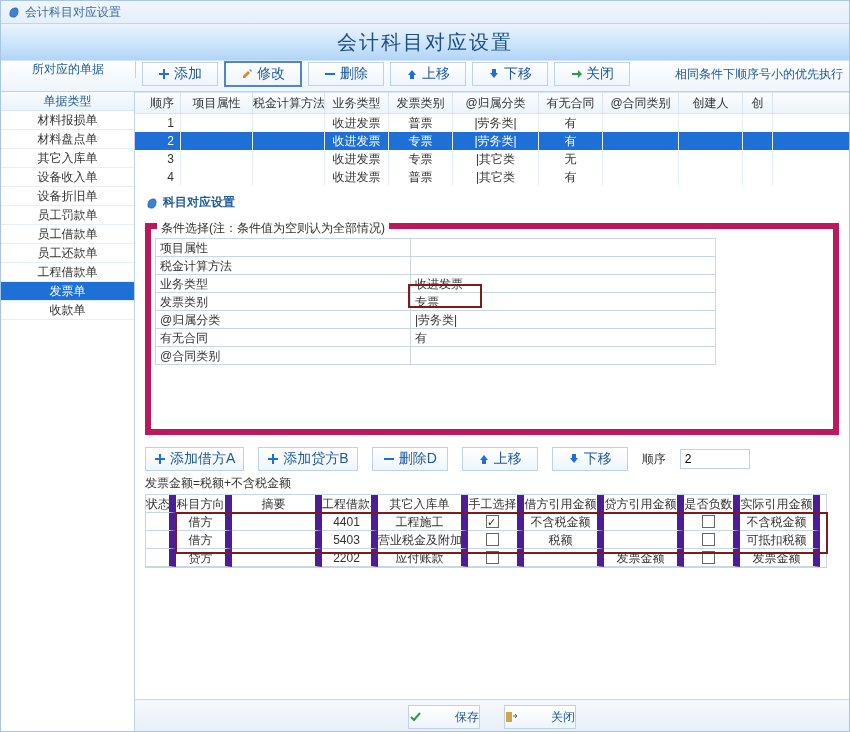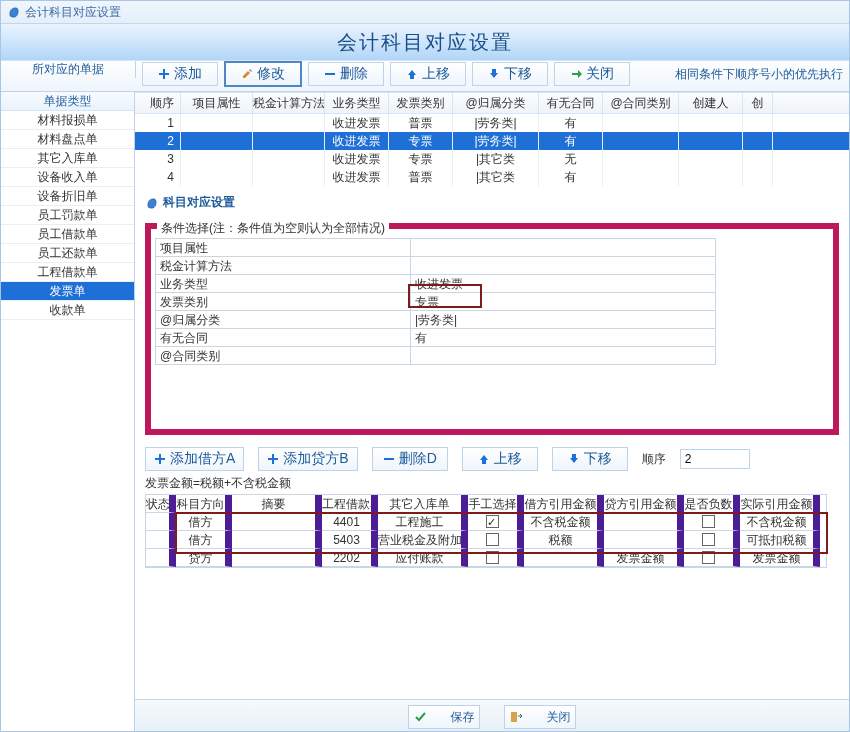--- a/index.html
+++ b/index.html
@@ -42,21 +42,21 @@
 .seq-input{width:60px;height:18px;border:1px solid #bcd3e9;padding:0 4px;font-size:12px}
 .formula{margin:2px 0 2px 0}
 .grid2{border:1px solid #c9d6e3;width:680px}
 .grid2 .hdr,.grid2 .row{display:flex}
 .grid2 .hdr div,.grid2 .row div{border-right:7px solid #4c1d95;border-bottom:1px solid #c9d6e3;height:18px;line-height:18px;text-align:center;box-sizing:border-box;overflow:hidden;white-space:nowrap}
 .g2-state{width:30px}.g2-dir{width:56px}.g2-sum{width:90px}.g2-code{width:56px}.g2-name{width:90px}.g2-man{width:56px}.g2-d{width:80px}.g2-c{width:80px}.g2-neg{width:56px}.g2-act{width:80px}
 .chk{display:inline-block;width:11px;height:11px;border:1px solid #666;position:relative;top:2px}
 .chk.checked:after{content:"✓";position:absolute;left:0;top:-3px;font-size:11px;color:#222}
 .red-box2{position:absolute;border:2px solid #7e1c17;pointer-events:none}
 .footer{position:absolute;left:0;right:0;bottom:0;height:34px;background:linear-gradient(#f6f9fc,#e6eff8);border-top:1px solid #c9d6e3;display:flex;align-items:center;justify-content:center;gap:24px}
-.fbtn{height:22px;min-width:70px;border:1px solid #bcd3e9;background:linear-gradient(#ffffff,#eef5fc);display:inline-flex;align-items:center;justify-content:center;gap:23px;color:#1d5a9a;cursor:pointer}
+.fbtn{height:22px;min-width:70px;border:1px solid #bcd3e9;background:linear-gradient(#ffffff,#eef5fc);display:inline-flex;align-items:center;justify-content:space-between;gap:23px;color:#1d5a9a;cursor:pointer}
 svg{display:block}
 </style>
 </head>
 <body>
 
 <div class="window">
 
   <div class="win-titlebar">
     <span class="app-icon">
       <svg width="14" height="14">

